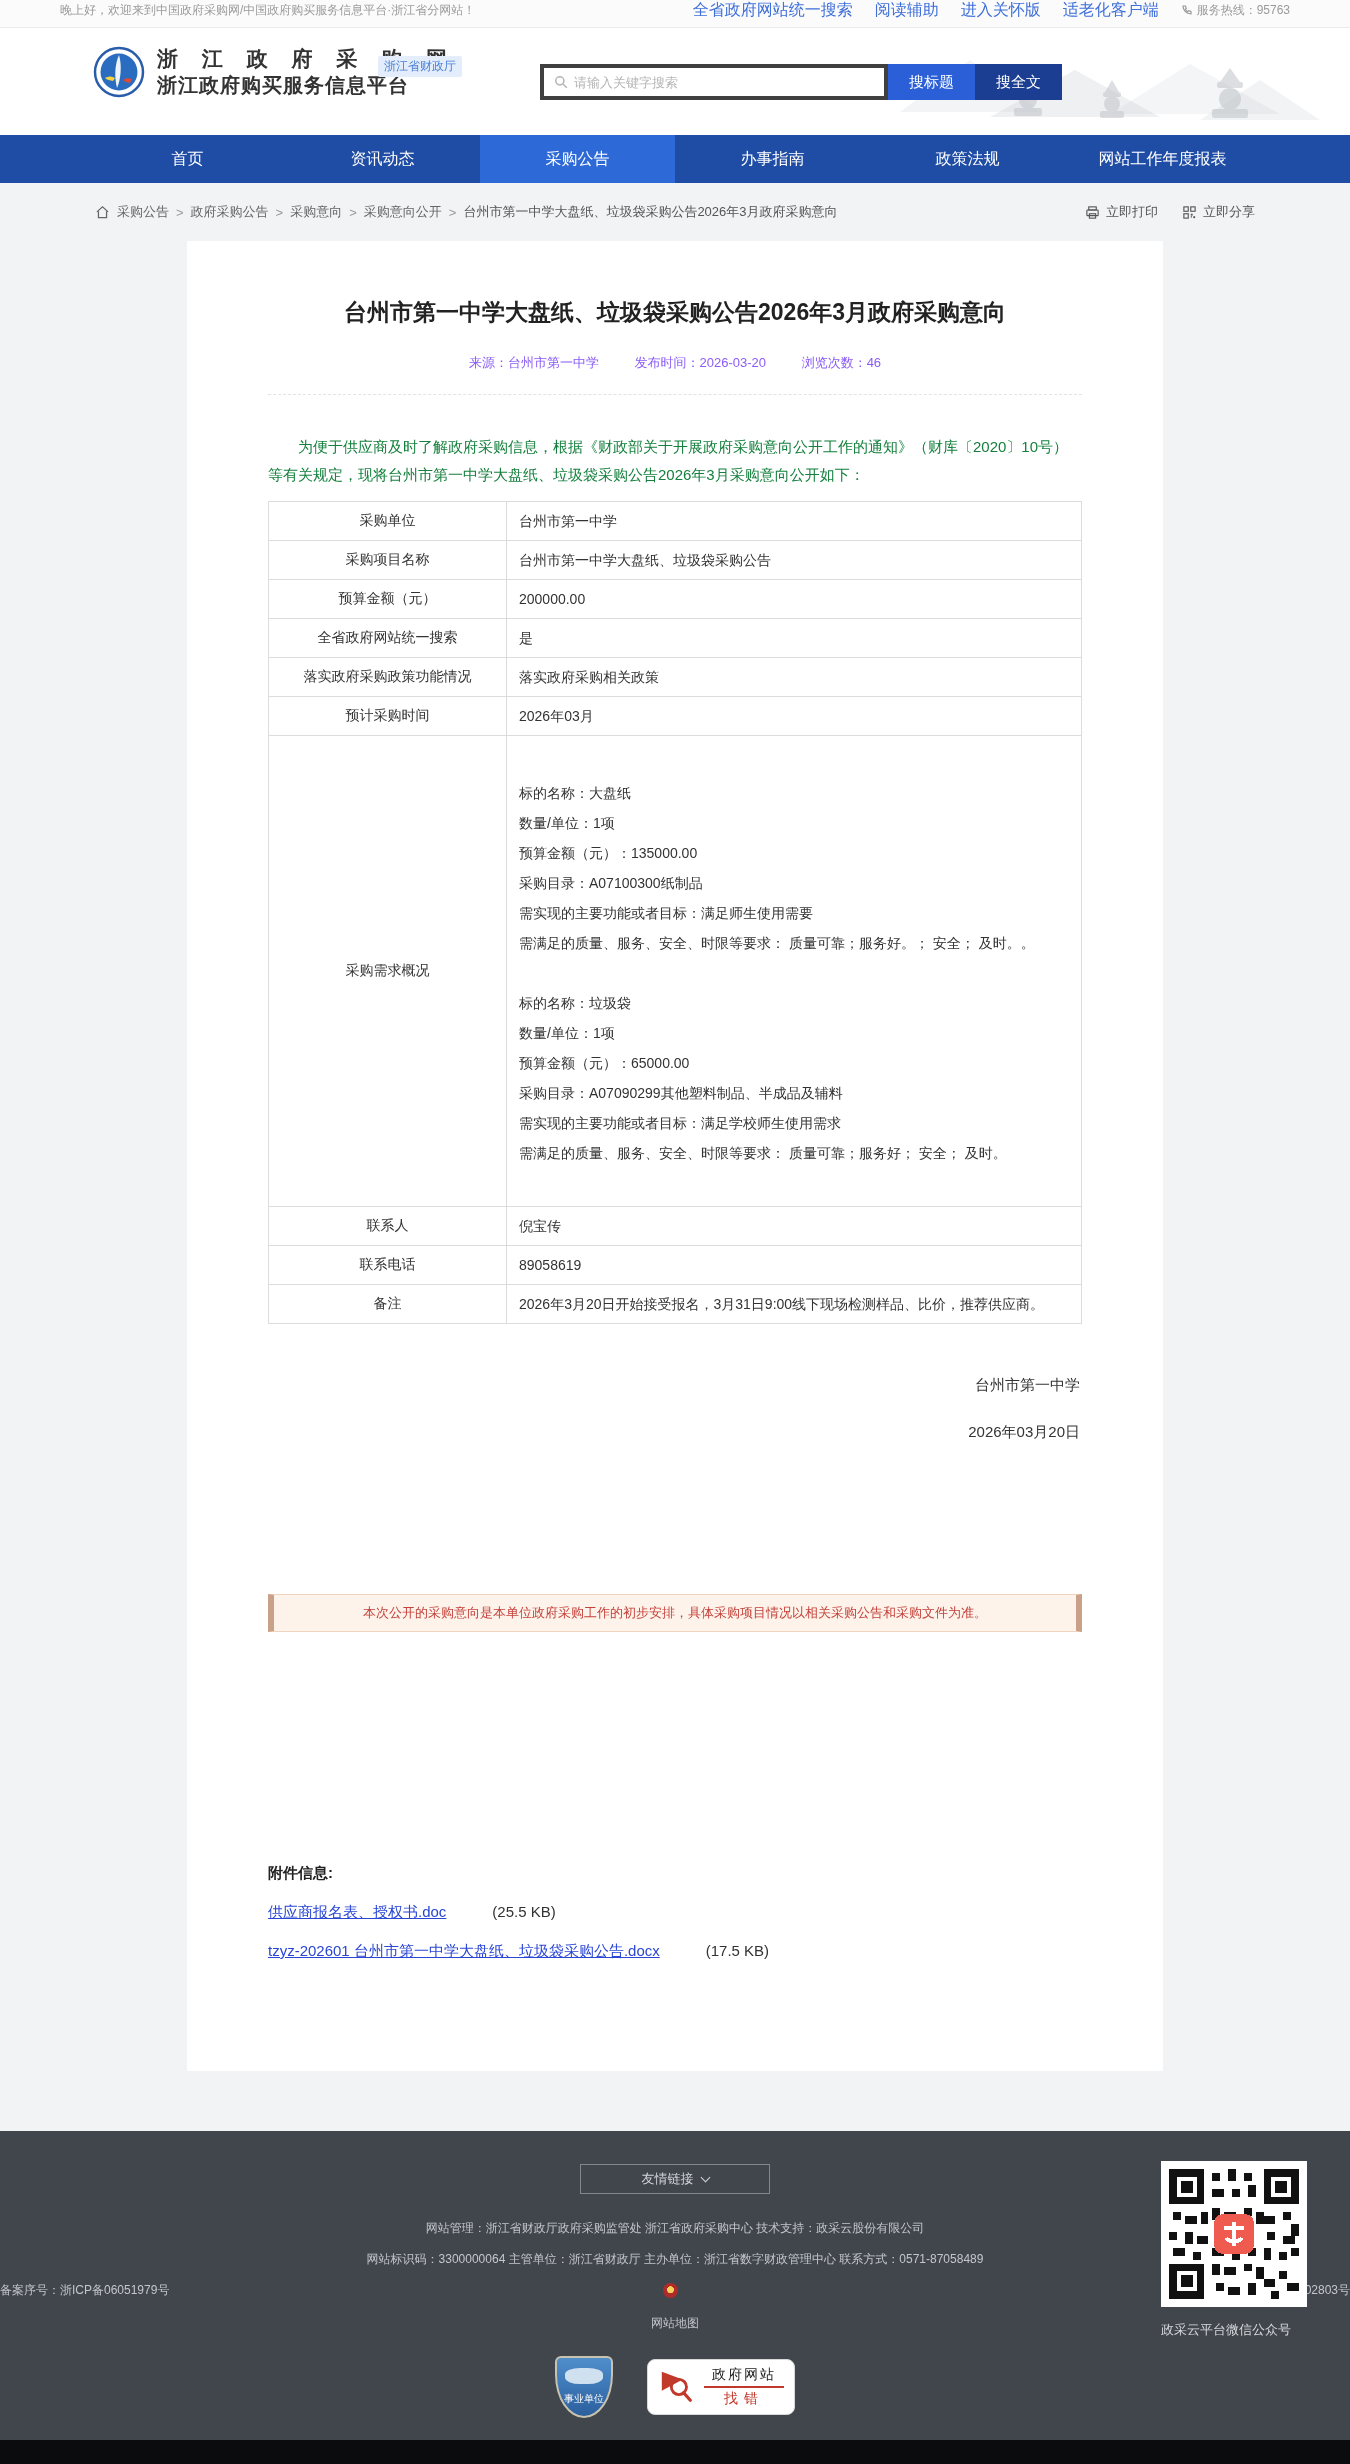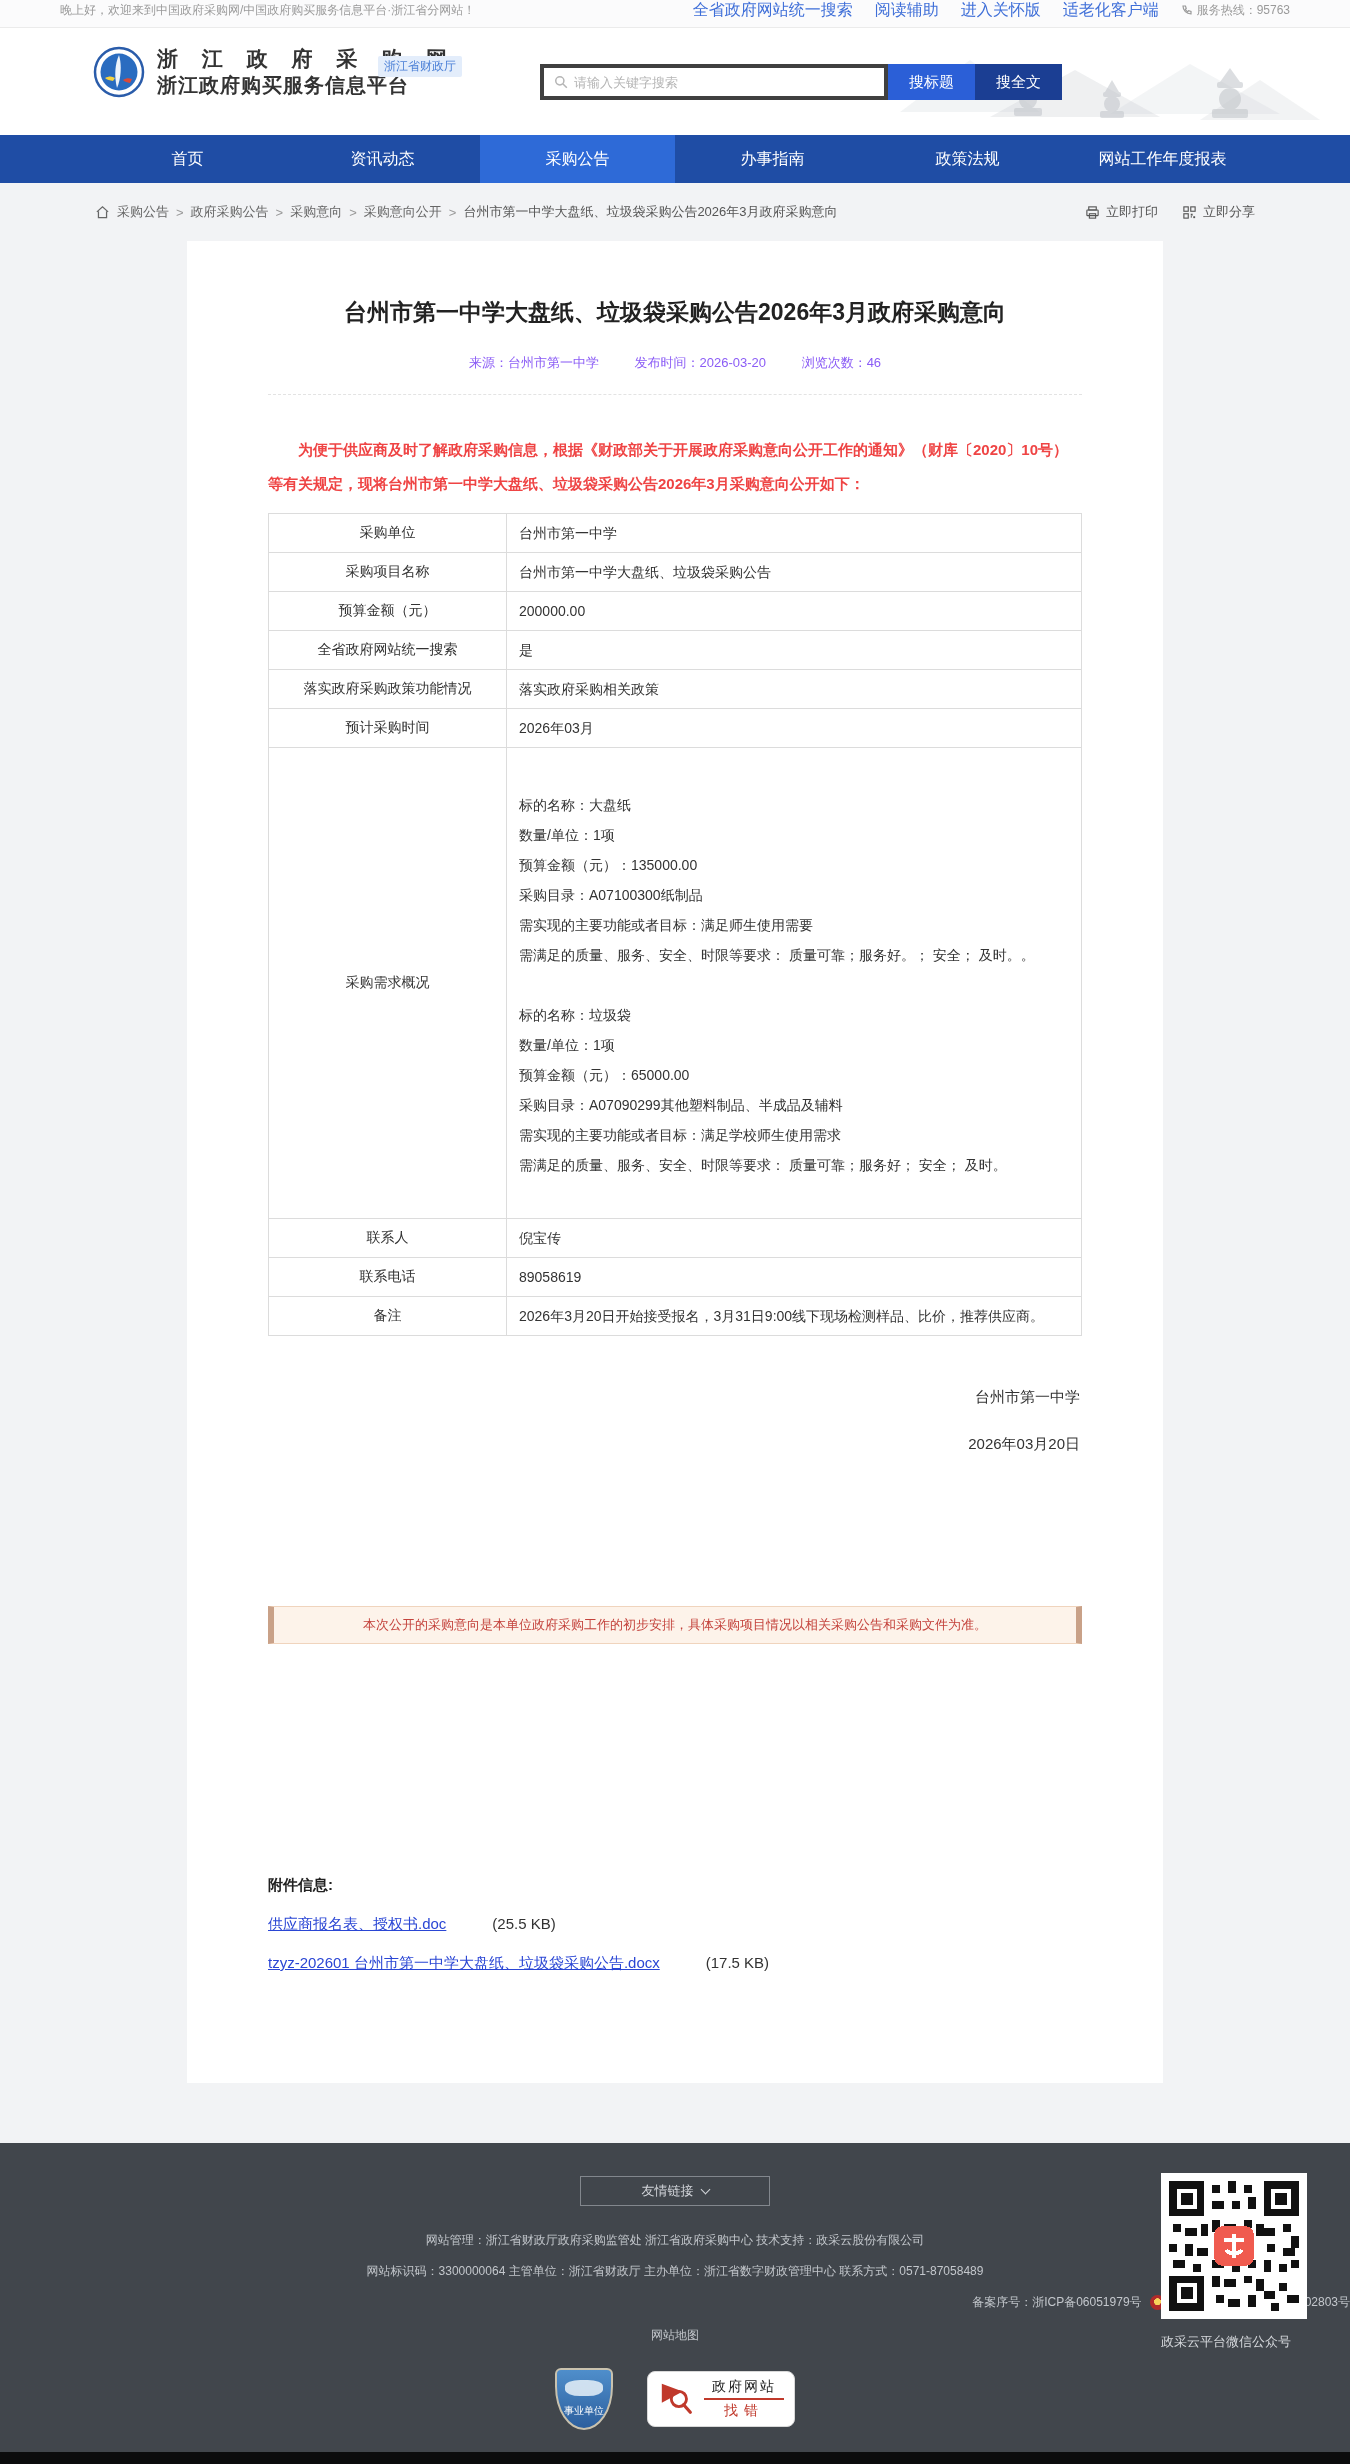--- a/index.html
+++ b/index.html
@@ -48,21 +48,21 @@
   .crumb-current { color:#555; cursor:default; }
   .crumb-actions { display:flex; align-items:center; gap:24px; color:#555; font-size:13px; }
   .crumb-action { display:flex; align-items:center; gap:6px; cursor:pointer; }
 
   
   .card { width:976px; margin:0 auto; background:#fff; padding:55px 81px 110px 81px; }
   .art-title { text-align:center; font-size:23px; font-weight:bold; color:#222; line-height:32px; }
   .art-meta { text-align:center; margin-top:26px; color:#8b5cf6; font-size:13px; }
   .art-meta span { margin:0 16px; }
   .meta-divider { border-bottom:1px dashed #e3e3e3; margin-top:22px; }
-  .art-intro { margin-top:38px; font-size:15px; color:#ef4444; line-height:34px; text-indent:2em;font-weight:bold; }
+  .art-intro { margin-top:38px; font-size:15px; color:#15803d; line-height:28px; text-indent:2em; }
 
   .info-table { width:100%; border-collapse:collapse; margin-top:12px; }
   .info-table td { border:1px solid #dcdcdc; font-size:14px; color:#333; }
   .info-table td.label { width:238px; text-align:center; padding:8px 6px; }
   .info-table td.value { padding:8px 12px; line-height:22px; }
   .demand-cell { padding:42px 12px 38px 12px !important; }
   .demand-block div { line-height:30px; }
   .demand-gap { height:30px; }
 
   .signature { text-align:right; font-size:15px; color:#333; margin-top:52px; padding-right:2px; }
@@ -80,21 +80,21 @@
   .attach-size { color:#333; margin-left:46px; }
 
   
   .footer { margin-top:60px; background:#41464c; position:relative; padding-top:33px; }
   .friend-links { width:190px; height:30px; margin:0 auto; border:1px solid #82878d; color:#d2d5da;
     font-size:13px; display:flex; align-items:center; justify-content:center; gap:8px; cursor:pointer; }
   .chev { width:7px; height:7px; border-right:1px solid #d2d5da; border-bottom:1px solid #d2d5da;
     transform:rotate(45deg); margin-top:-3px; }
   .footer-lines { margin-top:26px; text-align:center; color:#c3c7cc; font-size:12px; }
   .footer-lines .fline { margin-top:14px; }
-  .beian-line { display:flex; align-items:center; justify-content:flex-end; gap:8px; margin-top:14px; }
+  .beian-line { display:flex; align-items:center; justify-content:space-between; gap:8px; margin-top:14px; }
   .emblem { width:15px; height:15px; border-radius:50%;
     background:radial-gradient(circle at 50% 45%, #f7d25a 0 30%, #b02a2a 32% 100%); display:inline-block; }
   .sitemap { margin-top:16px; color:#c3c7cc; font-size:12px; text-align:center; cursor:pointer; }
   .badges { display:flex; align-items:center; justify-content:center; gap:34px; margin-top:24px; padding-bottom:22px; }
   .shield-badge { width:58px; height:62px; background:linear-gradient(180deg,#4f8ecb,#2c5f9e);
     border:2px solid #c9c2ae; border-radius:6px 6px 50% 50% / 6px 6px 70% 70%;
     display:flex; align-items:flex-end; justify-content:center; color:#fff; font-size:10px;
     padding-bottom:10px; cursor:pointer; position:relative; overflow:hidden; }
   .shield-badge:before { content:""; position:absolute; top:10px; left:8px; right:8px; height:16px;
     background:#e8f1f8; border-radius:40%; opacity:.85; }

